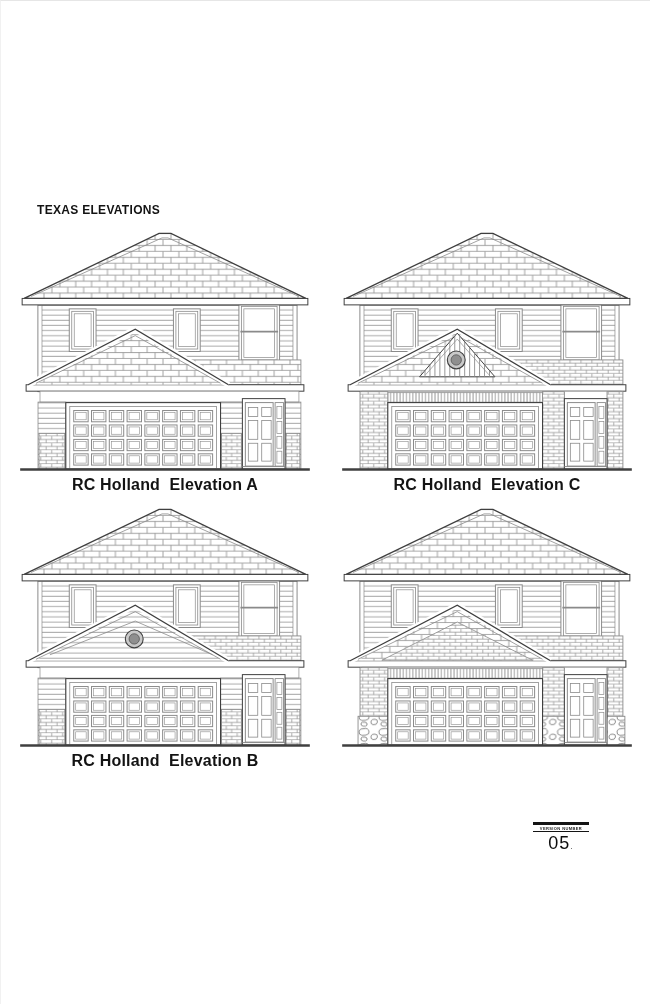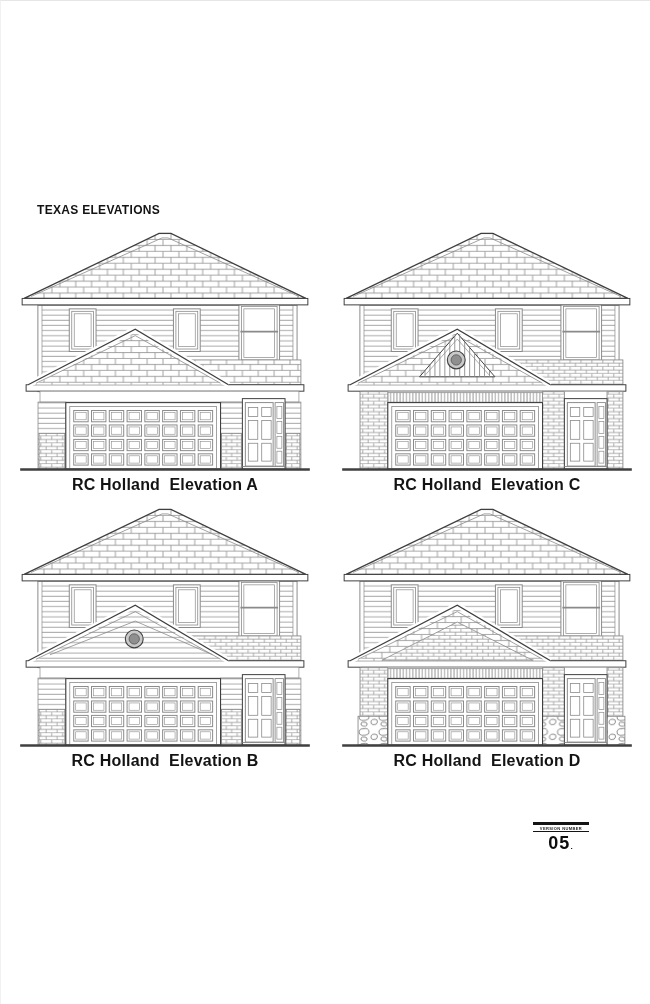--- a/index.html
+++ b/index.html
@@ -24,21 +24,21 @@
     font-size:16px;font-weight:bold;color:#131313;
     white-space:pre;letter-spacing:.2px;
   }
   .version{position:absolute;top:821px;right:61px;width:56px;}
   .version-label{
     font-size:4px;font-weight:bold;color:#222;text-align:center;
     border-top:3px solid #141414;border-bottom:1.5px solid #141414;
     padding:.5px 0;letter-spacing:.4px;line-height:1.3;
   }
   .version-number{
-    font-size:18px;font-weight:bold;text-align:center;margin-top:1px;
+    font-size:18px;font-weight:normal;text-align:center;margin-top:1px;
     letter-spacing:1px;color:#0d0d0d;
   }
   .vdot{font-size:8px;}
 </style>
 </head>
 <body>
 
 <svg width="0" height="0" style="position:absolute" aria-hidden="true">
   <defs>
     <pattern id="p-sid" width="8" height="5.2" patternUnits="userSpaceOnUse">
@@ -556,20 +556,19 @@
         <rect x="234" y="217" width="9.5" height="18" fill="none" stroke="#8a8a8a" stroke-width="0.8"></rect>
         <rect x="247.5" y="217" width="9.5" height="18" fill="none" stroke="#8a8a8a" stroke-width="0.8"></rect>
         <rect x="261" y="176" width="8.5" height="64" fill="#fff" stroke="#8a8a8a" stroke-width="0.9"></rect>
         <rect x="262.8" y="180" width="5" height="12" fill="none" stroke="#8a8a8a" stroke-width="0.7"></rect>
         <rect x="262.8" y="195" width="5" height="12" fill="none" stroke="#8a8a8a" stroke-width="0.7"></rect>
         <rect x="262.8" y="210" width="5" height="12" fill="none" stroke="#8a8a8a" stroke-width="0.7"></rect>
         <rect x="262.8" y="225" width="5" height="12" fill="none" stroke="#8a8a8a" stroke-width="0.7"></rect>
         <line x1="228" y1="240.5" x2="271" y2="240.5" stroke="#8a8a8a" stroke-width="1"></line>
         <line x1="4" y1="243.5" x2="296" y2="243.5" stroke="#3f3f3f" stroke-width="2.4"></line>
       </svg>
-    <figcaption class="cap">RC Holland  Elevation D</figcaption>
   </figure>
 </main>
 
 <div class="version">
   <div class="version-label">VERSION NUMBER</div>
   <div class="version-number"><span>05</span><span class="vdot">.</span></div>
 </div>
 
 </body></html>

